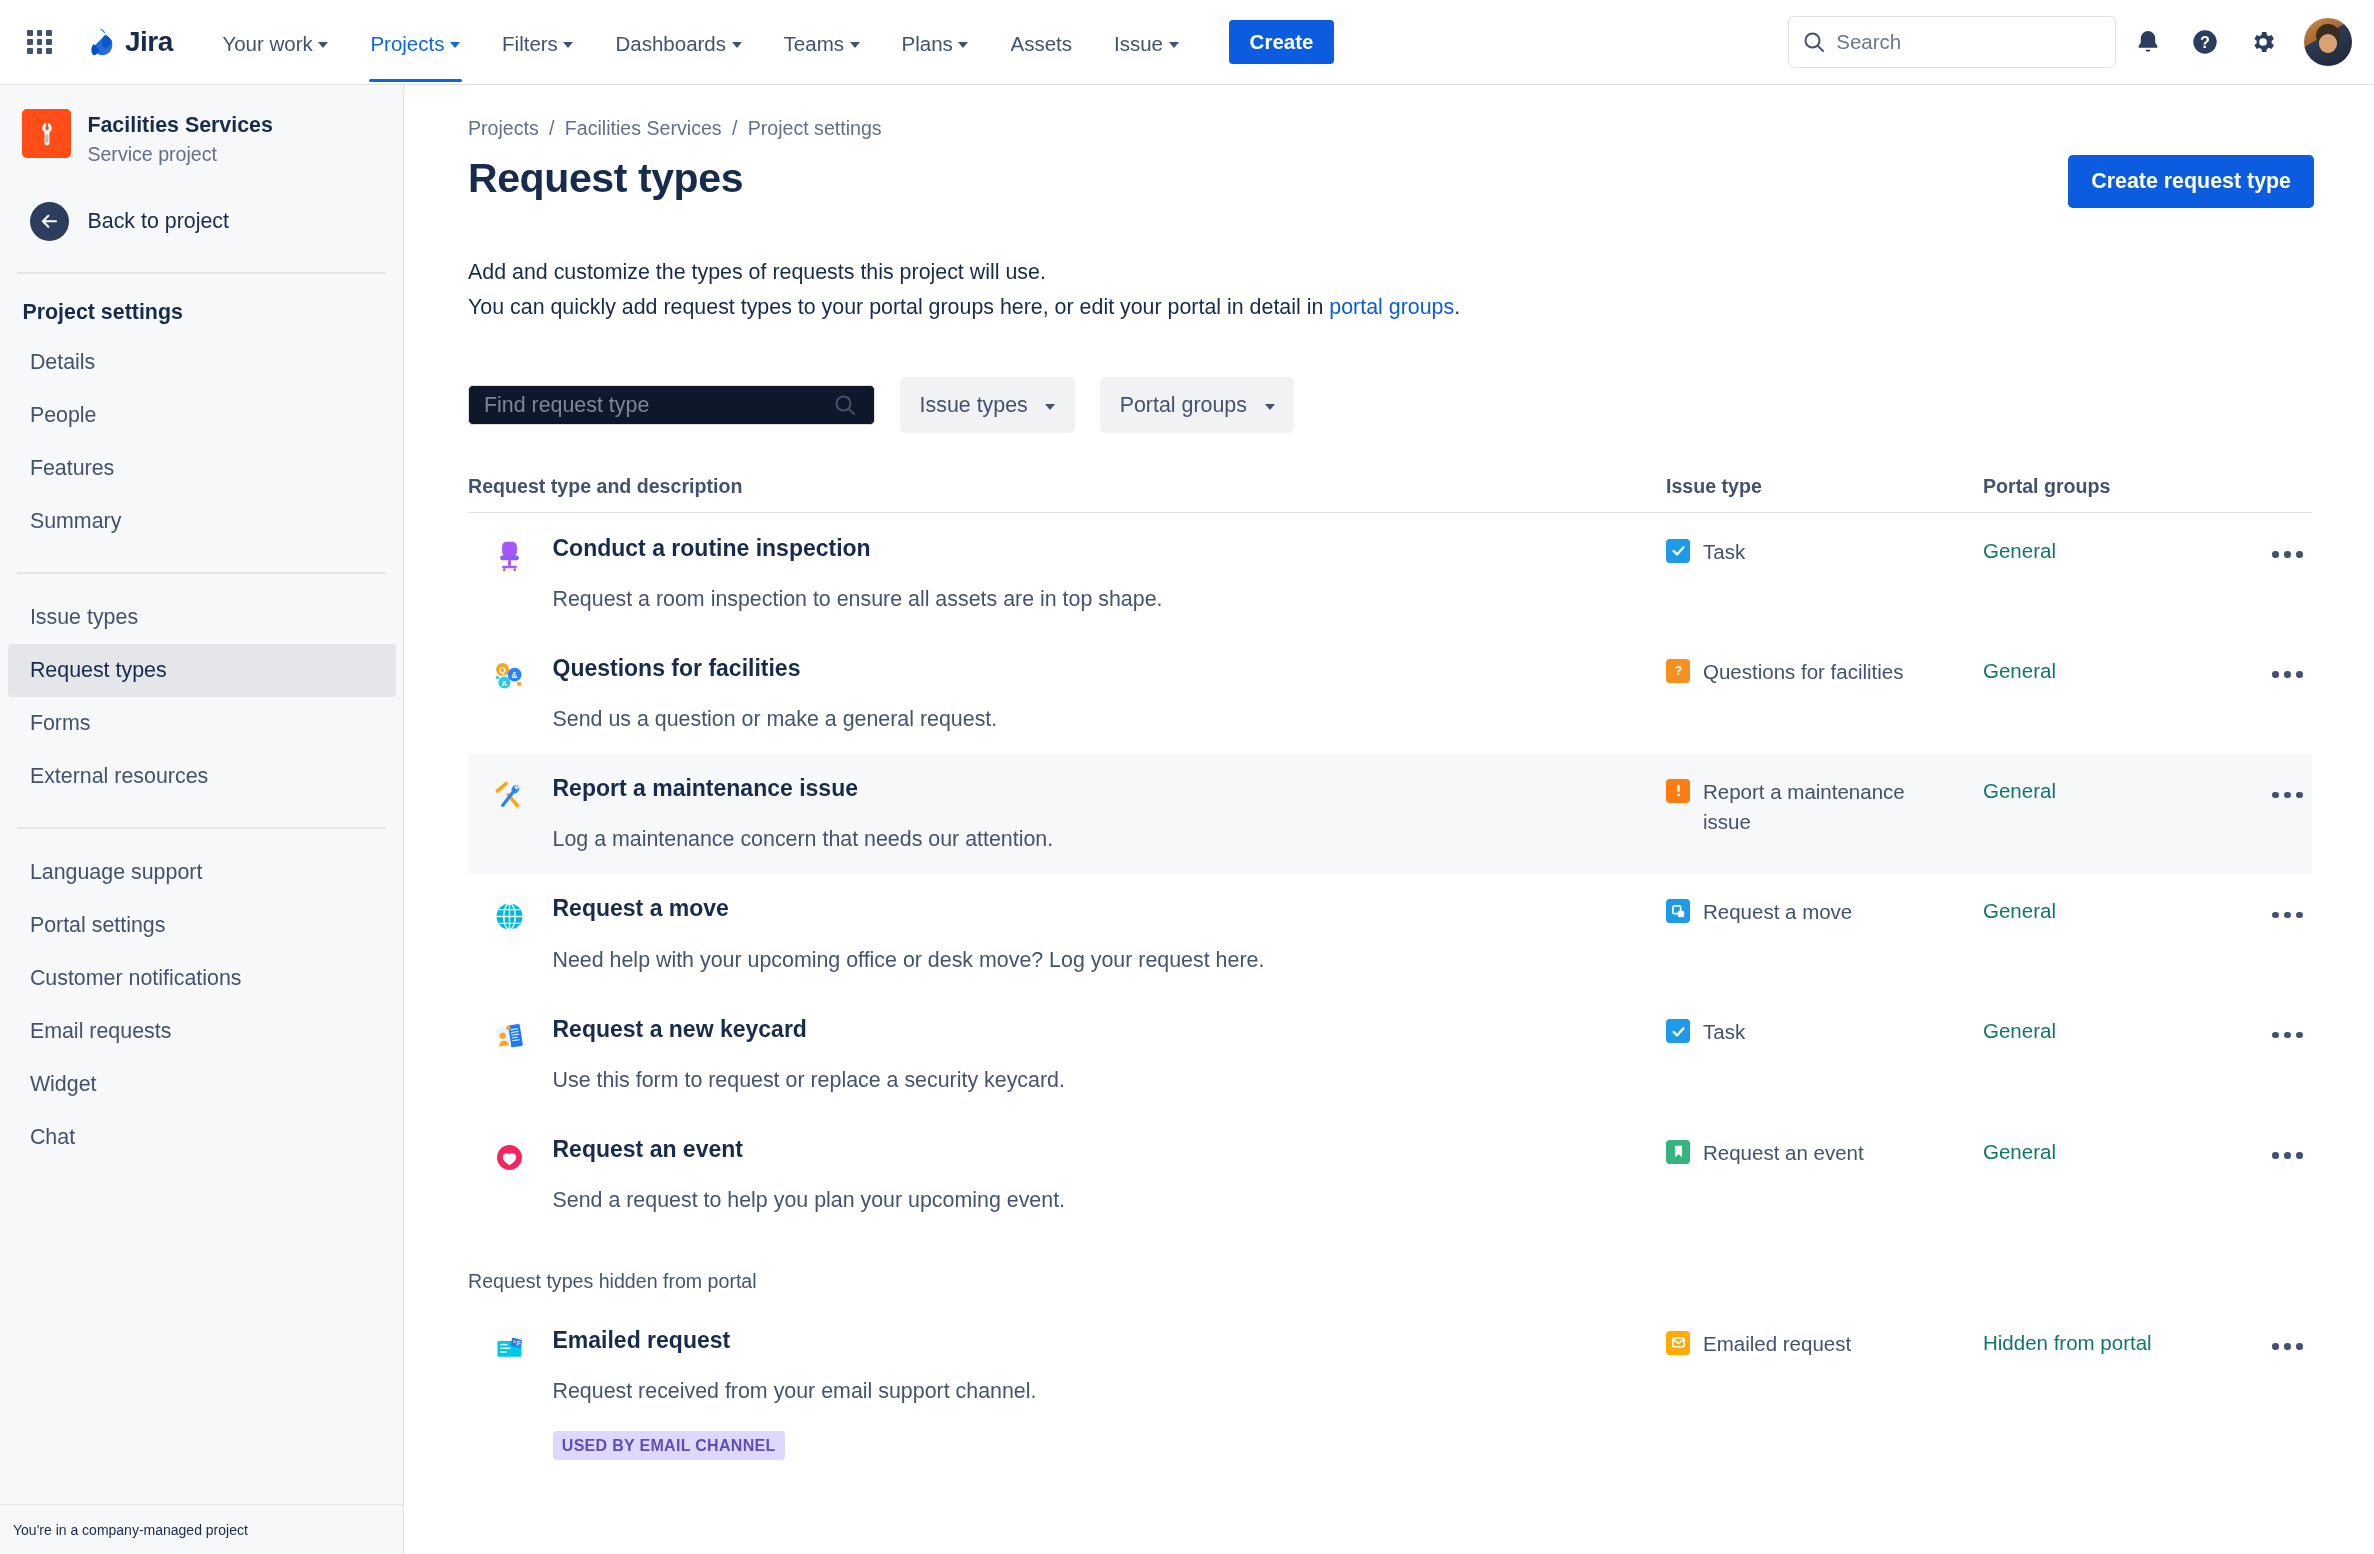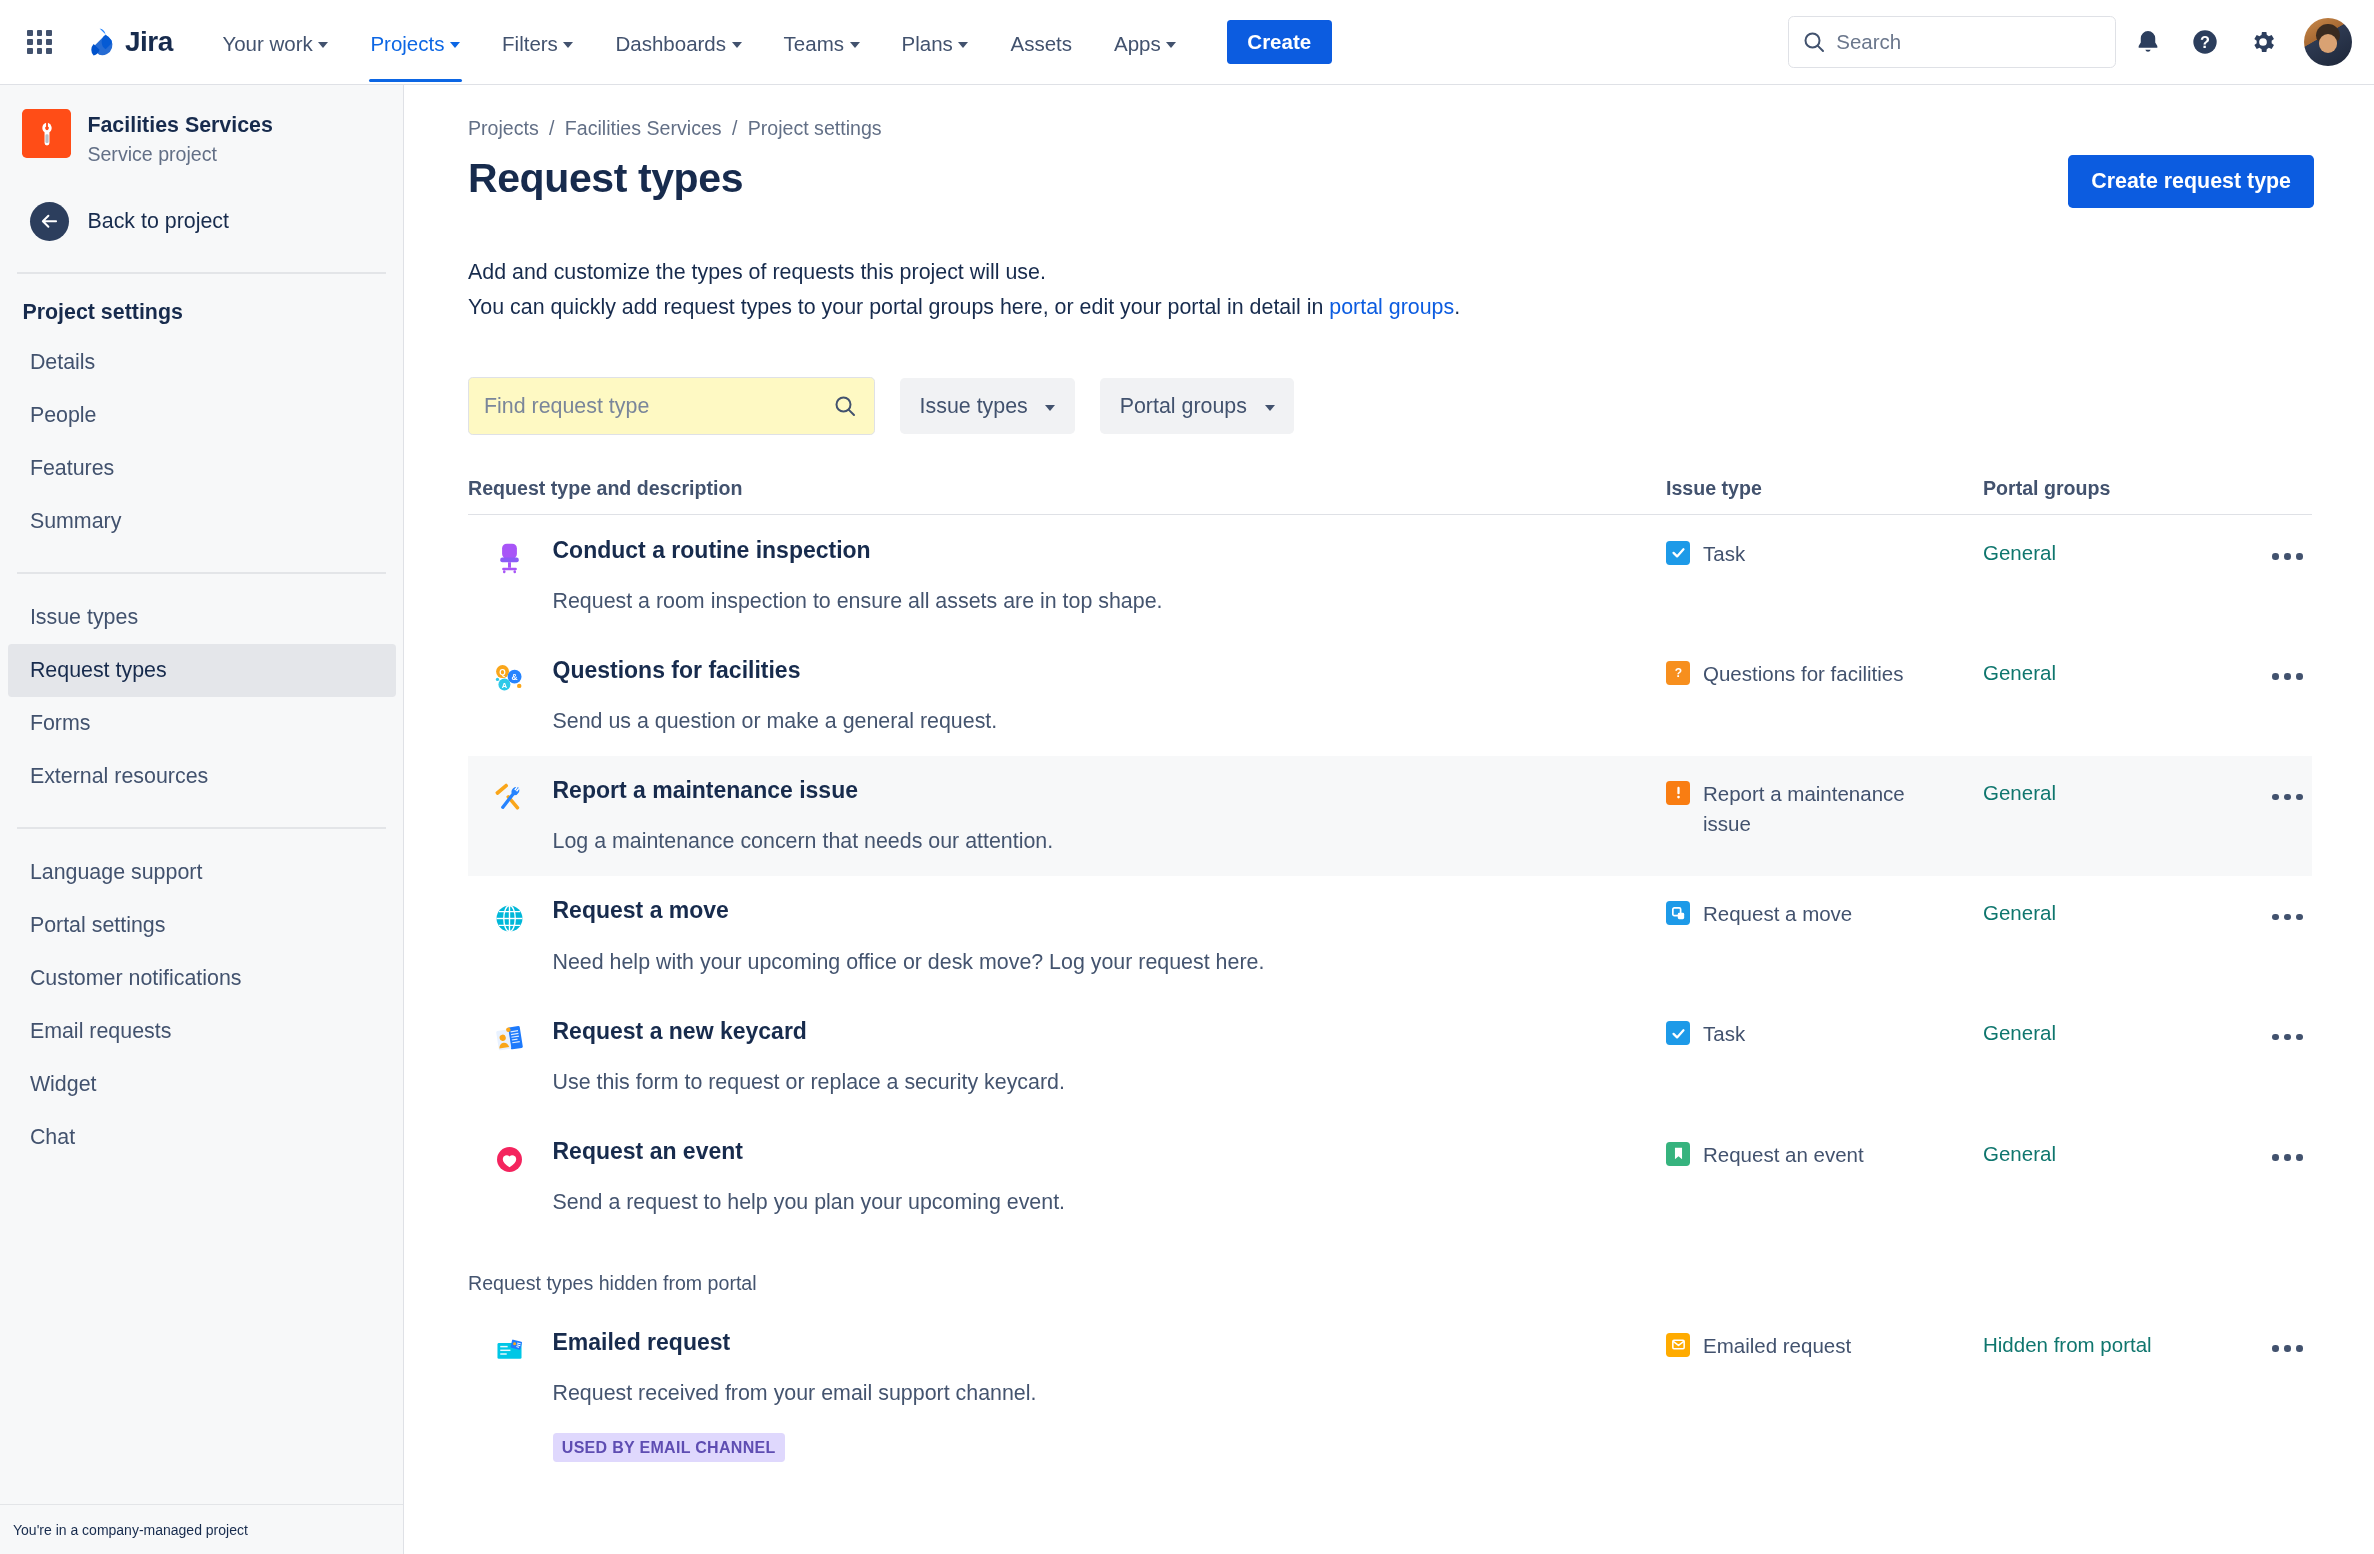--- a/index.html
+++ b/index.html
@@ -174,23 +174,23 @@
     font-family: "Liberation Sans", sans-serif;
     padding: 14px 23px; cursor: pointer; margin-right: 31px; white-space: nowrap;
   }
 
   .intro { margin-top: 47px; }
   .intro p { font-size: 21.4px; color: #172b4d; line-height: 1.62; }
   .intro a { color: #0c5ce0; text-decoration: none; cursor: pointer; }
 
   .toolbar { display: flex; align-items: center; gap: 25px; margin-top: 53px; }
   .find-box {
-    width: 407px; height: 58px;
+    width: 407px; height: 40px;
     border: 1.9px solid #dfe1e6; border-radius: 4.7px;
-    background: #fef9c3;
+    background: #0f172a;
     display: flex; align-items: center; justify-content: space-between;
     padding: 0 17px 0 15px; cursor: text;
   }
   .find-box .ph { font-size: 21.4px; color: #7a869a; }
   .filter-btn {
     height: 56px; background: #f1f2f4; border: none; border-radius: 4.7px;
     font-family: "Liberation Sans", sans-serif;
     display: flex; align-items: center; gap: 17.7px;
     padding: 0 19.6px; cursor: pointer;
     font-size: 21.4px; font-weight: 500; color: #42526e;
@@ -305,21 +305,21 @@
       <span class="caret"></span>
     </div>
     <div class="navitem">
       <span>Plans</span>
       <span class="caret"></span>
     </div>
     <div class="navitem">
       <span>Assets</span>
     </div>
     <div class="navitem">
-      <span>Apps</span>
+      <span>Issue</span>
       <span class="caret"></span>
     </div>
     <button class="btn-create">Create</button>
   </div>
 
   <div class="nav-right">
     <div class="searchbox">
       <svg width="24" height="24" viewBox="0 0 24 24">
         <circle cx="10.5" cy="10.5" r="7" fill="none" stroke="#42526e" stroke-width="2"></circle>
         <line x1="15.6" y1="15.6" x2="21" y2="21" stroke="#42526e" stroke-width="2" stroke-linecap="round"></line>

